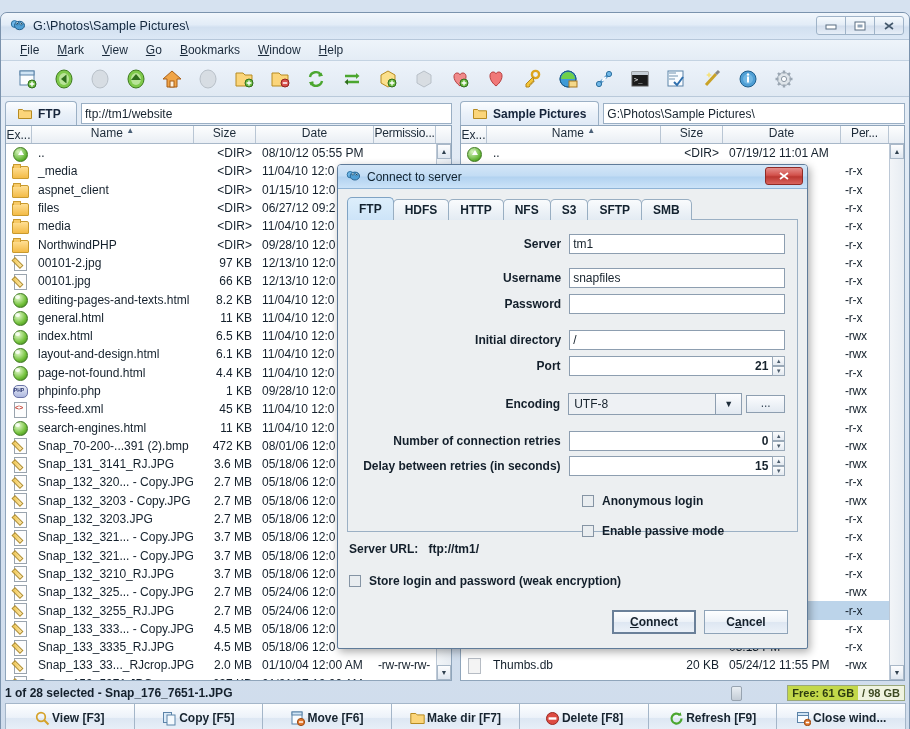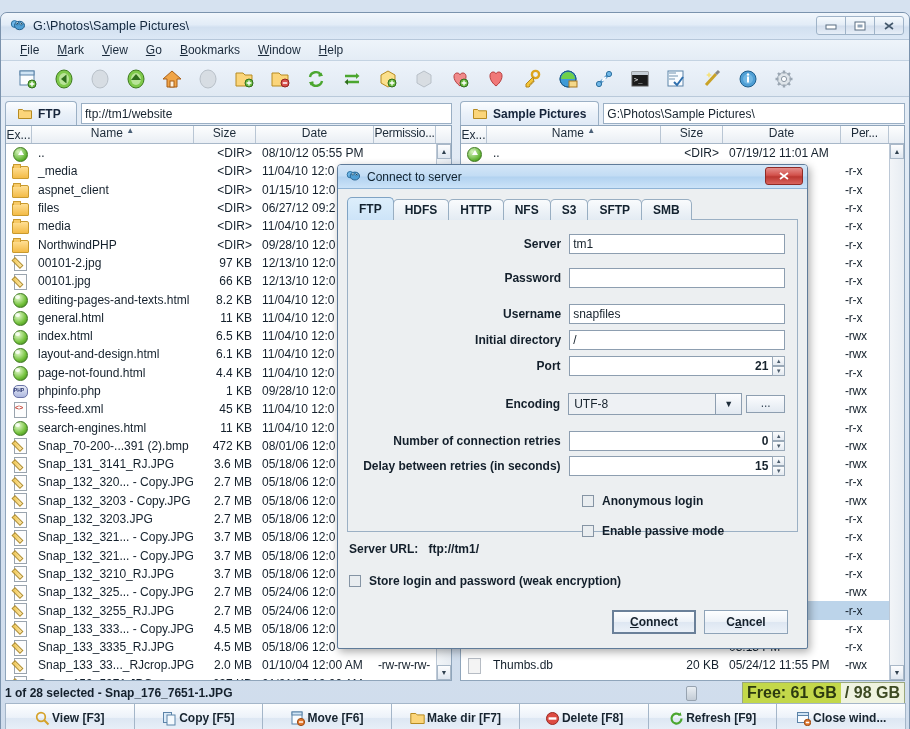--- a/index.html
+++ b/index.html
@@ -133,21 +133,21 @@
     background:#f4f4f4;border:1px solid #b6bcc4;}
   
   .statusbar {
     position:absolute; left:4px; right:4px; top:670px; height:20px;
     display:flex; align-items:center;
     font-size:12px; color:#14202c; font-weight:bold;
   }
   .usb { width:11px;height:15px;background:linear-gradient(to bottom,#e9eef3,#c3ccd6);
          border:1px solid #97a3b0;border-radius:2px;margin-right:4px;}
   .freebox { display:flex; align-items:center; border:1px solid #9aa87b;
-             font-size:16px; font-weight:bold;margin-left:41px; }
+             font-size:11px; font-weight:bold;margin-left:41px; }
   .free-used { background:#c3d84a; color:#2c3a10; padding:1px 4px;}
   .free-tot { background:#eff3e0; color:#3d4a23; padding:1px 4px;}
   
   .btnbar { position:absolute; left:4px; right:4px; top:690px; height:30px; display:flex; }
   .fbtn {
     flex:1; margin-right:-1px;
     background: linear-gradient(to bottom,#fdfeff 0%,#ecf2f9 48%,#dde7f3 52%,#eaf1f9 100%);
     border:1px solid #a4b6c9;
     display:flex; align-items:center; justify-content:center; gap:2px;
     font-size:12px; font-weight:bold; color:#17242f;
@@ -1116,31 +1116,31 @@
       <div class="tabpanel">
         <div style="padding:14px 12px 0 12px">
 
           <div class="frow" style="margin-bottom:14px">
             <div class="flabel" style="width:215px">Server</div>
             <div class="finput" style="width:222px">
               <span>tm1</span>
             </div>
           </div>
 
+          <div class="frow" style="margin-bottom:6px">
+            <div class="flabel" style="width:215px">Username</div>
+            <div class="finput" style="width:222px">
+              <span>snapfiles</span>
+            </div>
+          </div>
+
           <div class="frow" style="margin-bottom:16px">
             <div class="flabel" style="width:215px">Password</div>
             <div class="finput" style="width:222px">
               <span></span>
-            </div>
-          </div>
-
-          <div class="frow" style="margin-bottom:6px">
-            <div class="flabel" style="width:215px">Username</div>
-            <div class="finput" style="width:222px">
-              <span>snapfiles</span>
             </div>
           </div>
 
           <div class="frow" style="margin-bottom:6px">
             <div class="flabel" style="width:215px">Initial directory</div>
             <div class="finput" style="width:222px">
               <span>/</span>
             </div>
           </div>
 

